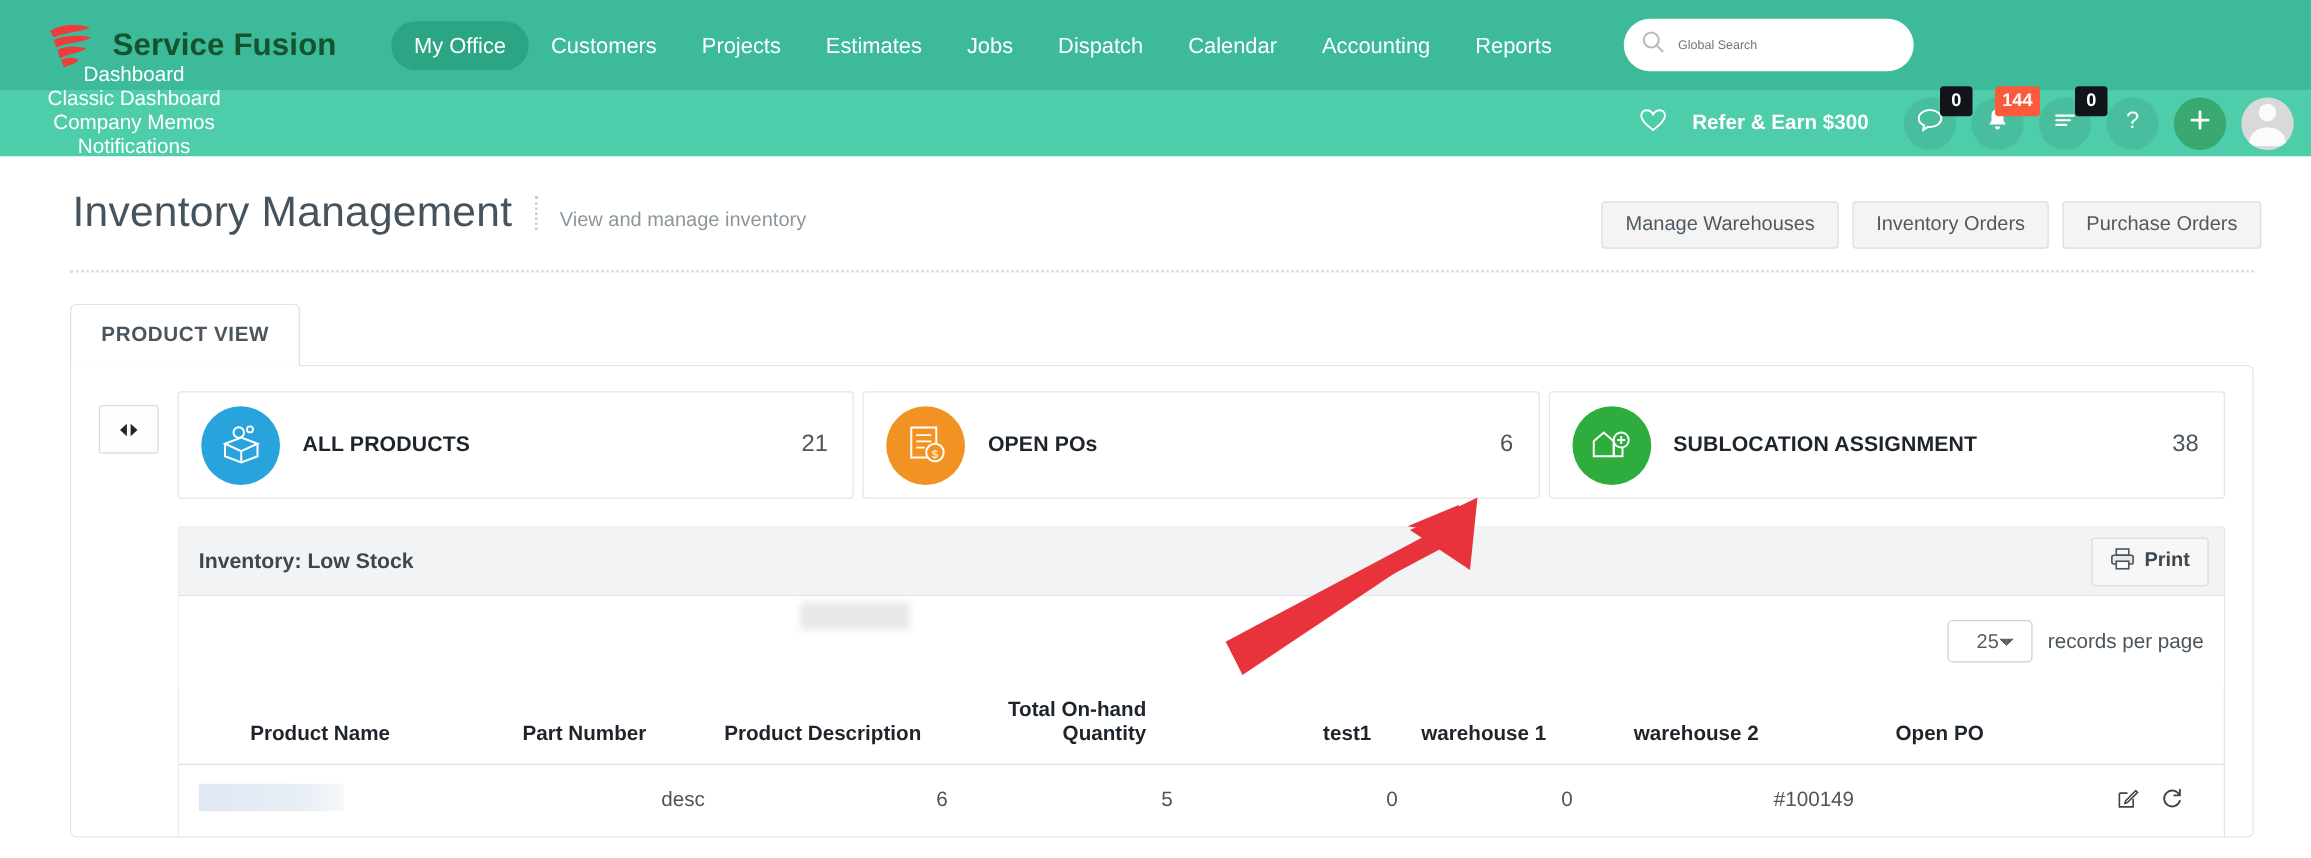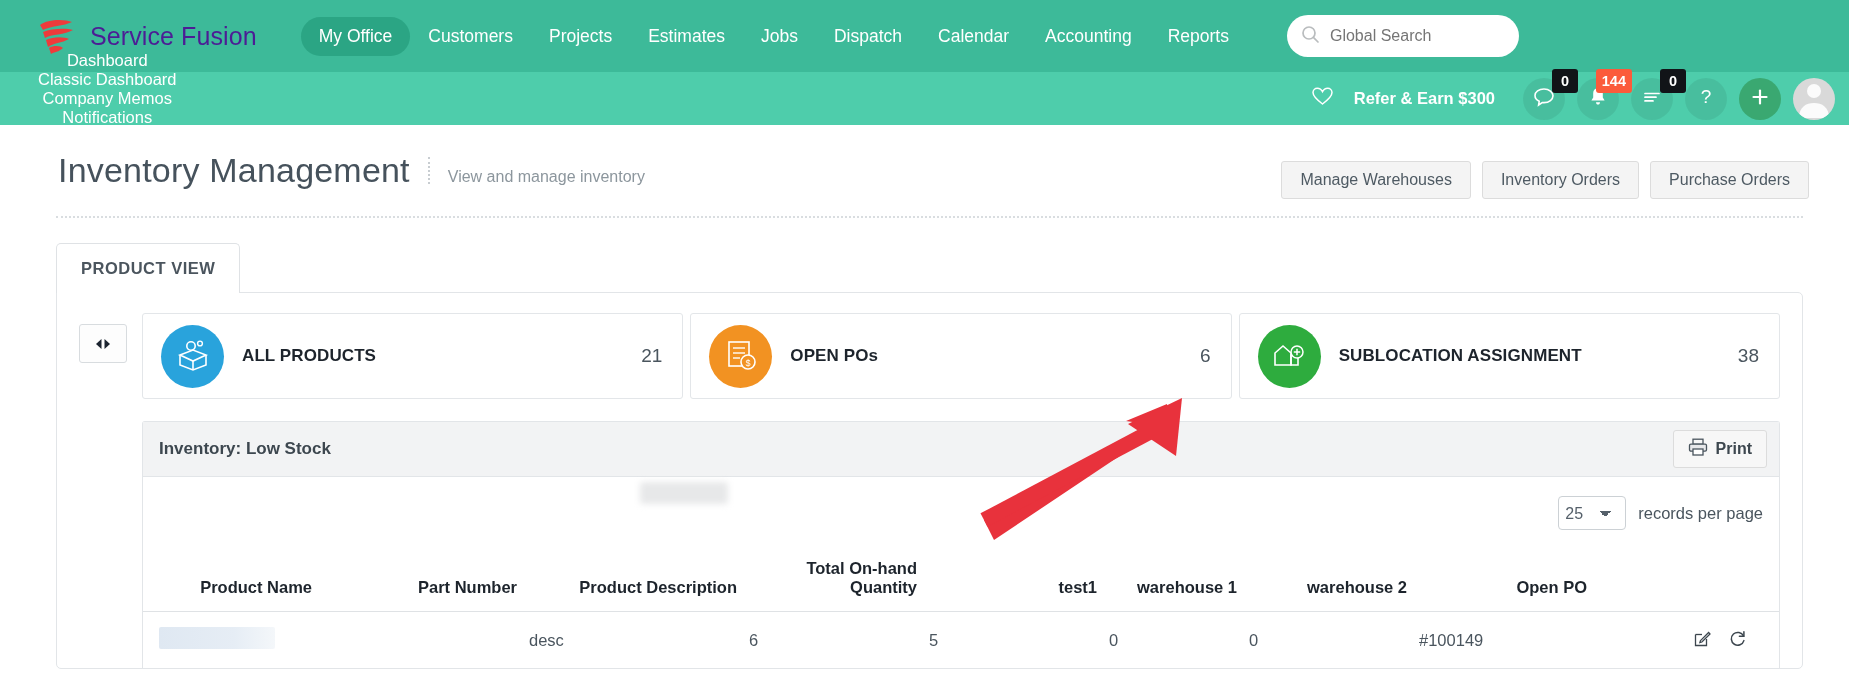--- a/index.html
+++ b/index.html
@@ -16,37 +16,37 @@
     height: 72px;
     background: #3dba99;
     display: flex;
     align-items: center;
     padding: 0 0 0 34px;
     position: relative;
   }
   .brand { display: flex; align-items: center; gap: 10px; margin-right: 44px; }
   .logo-mark { width: 46px; height: 46px; position: relative; }
   .brand-name {
-    color: #4c1d95; font-size: 25px; font-weight: normal;
+    color: #14532d; font-size: 25px; font-weight: bold;
     letter-spacing: .1px; white-space: nowrap;
   }
   .mainmenu { display: flex; align-items: center; gap: 0; text-align: right; }
   .mainmenu a {
     color: #ffffff; font-size: 17.5px; text-decoration: none;
     padding: 9px 18px; border-radius: 20px; white-space: nowrap;
   }
   .mainmenu a.active { background: #2ba584; }
   .globalsearch {
     margin-left: 40px;
     width: 232px; height: 42px;
     background: #ffffff; border-radius: 21px;
     display: flex; align-items: center; padding: 0 14px; gap: 10px;
   }
   .gs-input {
-    border: 0; outline: 0; font-size: 16px; color: #9a9a9a;
+    border: 0; outline: 0; font-size: 10px; color: #9a9a9a;
     font-family: "Liberation Sans", sans-serif; width: 100%;
     background: transparent;
   }
 
   
   .subnav {
     height: 53px;
     background: #4ecdab;
     display: flex;
     align-items: center;
@@ -207,21 +207,21 @@
     display: flex; align-items: center; justify-content: flex-end;
     padding: 0 16px;
     background: #ffffff;
     position: relative;
   }
   .rpp-select {
     width: 68px; height: 34px;
     border: 1px solid #ccd1d5; border-radius: 4px;
     background: #ffffff;
     font-size: 16px; color: #55606a;
-    padding: 0 6px 0 6px;
+    padding: 0 6px 0 22px;
     font-family: "Liberation Sans", sans-serif;
     appearance: none; -webkit-appearance: none;
     background-image:
       linear-gradient(45deg, transparent 50%, #55606a 50%),
       linear-gradient(135deg, #55606a 50%, transparent 50%);
     background-position: calc(100% - 20px) 14px, calc(100% - 14px) 14px;
     background-size: 6px 6px, 6px 6px;
     background-repeat: no-repeat;
   }
   .rpp-label { font-size: 16.5px; color: #4a555e; margin-left: 12px; }

